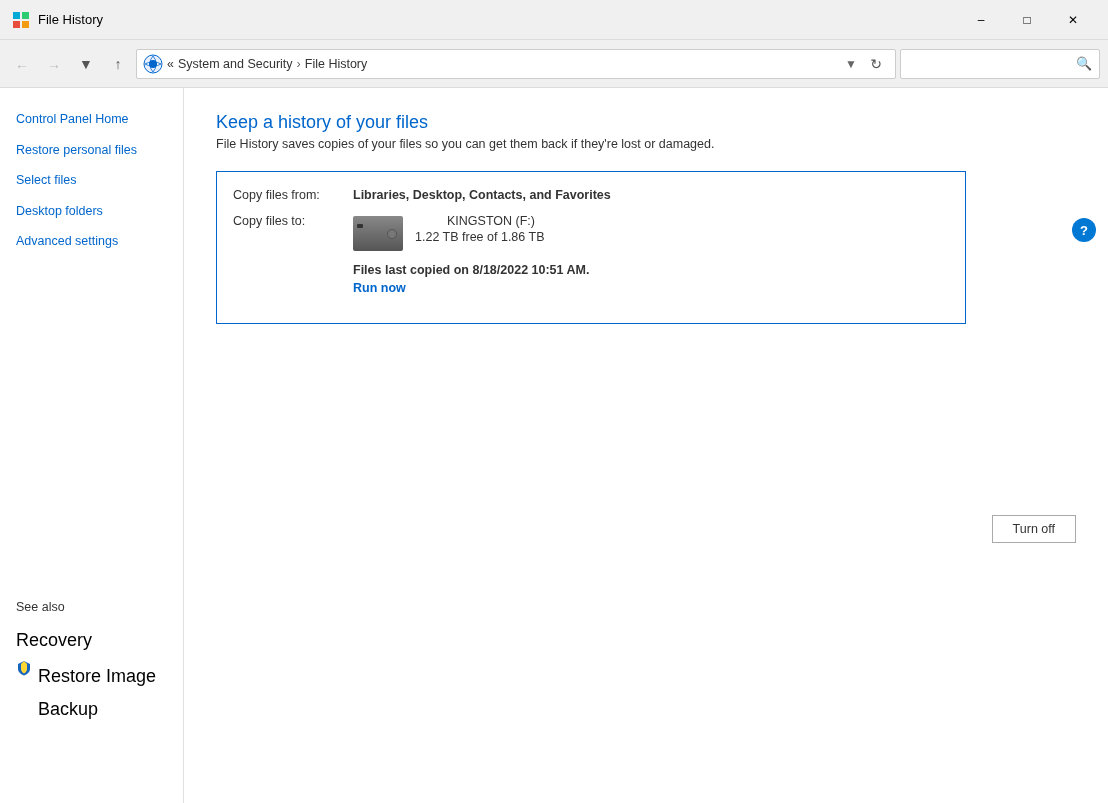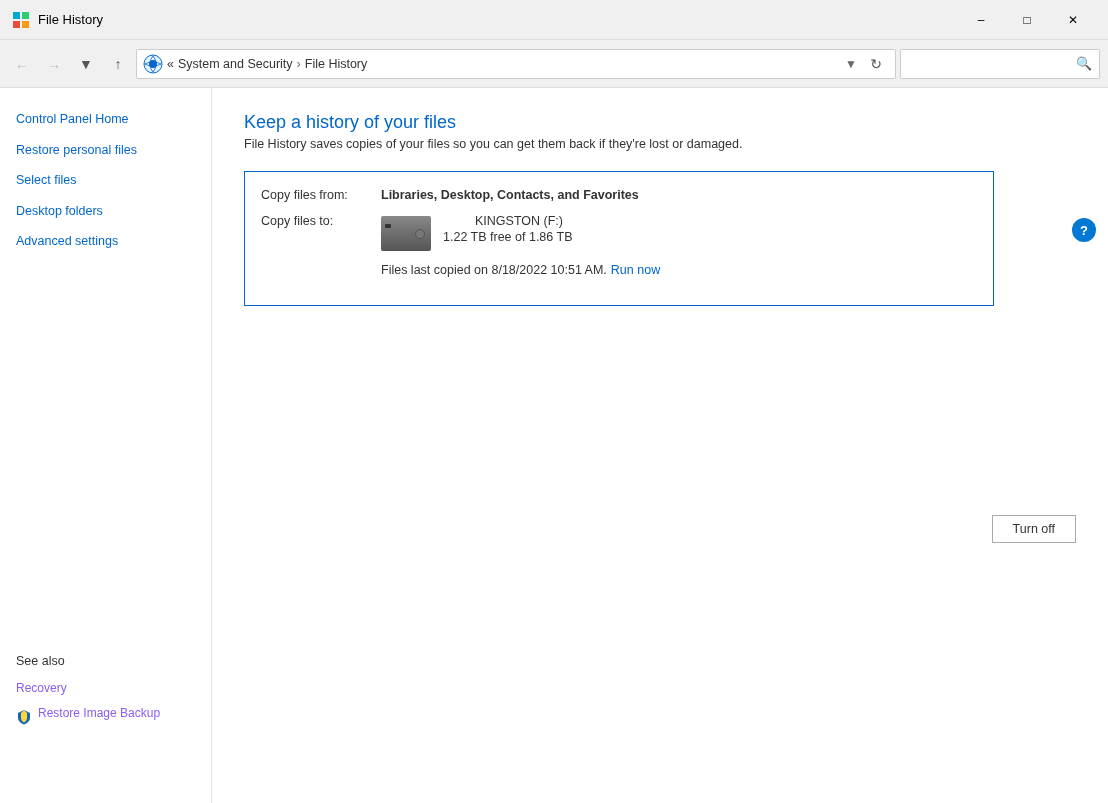--- a/index.html
+++ b/index.html
@@ -165,21 +165,21 @@
     
     .main-content {
       display: flex;
       flex: 1;
       background: white;
       position: relative;
     }
 
     
     .sidebar {
-      width: 212px;
+      width: 184px;
       padding: 16px 0;
       background: white;
       border-right: 1px solid #e0e0e0;
       flex-shrink: 0;
     }
     .sidebar-item {
       display: block;
       padding: 4px 16px;
       color: #0066cc;
       cursor: pointer;
@@ -301,22 +301,23 @@
       color: #333;
       margin-left: 32px;
     }
     .drive-space {
       font-size: 12.5px;
       color: #333;
     }
 
     .copy-info {
       display: flex;
-      flex-direction: row;
+      flex-direction: column;
       gap: 4px;
+      font-weight: bold;
     }
     .last-copied {
       color: #333;
       font-size: 12.5px;
     }
     .run-now-link {
       color: #0066cc;
       cursor: pointer;
       text-decoration: none;
       font-size: 12.5px;
@@ -346,26 +347,26 @@
       width: 220px;
       padding: 16px;
     }
     .see-also-title {
       color: #333;
       font-size: 12.5px;
       margin-bottom: 8px;
     }
     .see-also-item {
       display: flex;
-      align-items: flex-end;
+      align-items: flex-start;
       gap: 6px;
       padding: 2px 0;
-      color: #8b5cf6;
-      cursor: pointer;
-      font-size: 12px;
+      color: #000000;
+      cursor: pointer;
+      font-size: 18px;
       text-decoration: none;
       line-height: 1.8;
     }
     .see-also-shield {
       width: 16px;
       height: 16px;
       flex-shrink: 0;
     }
 
     

